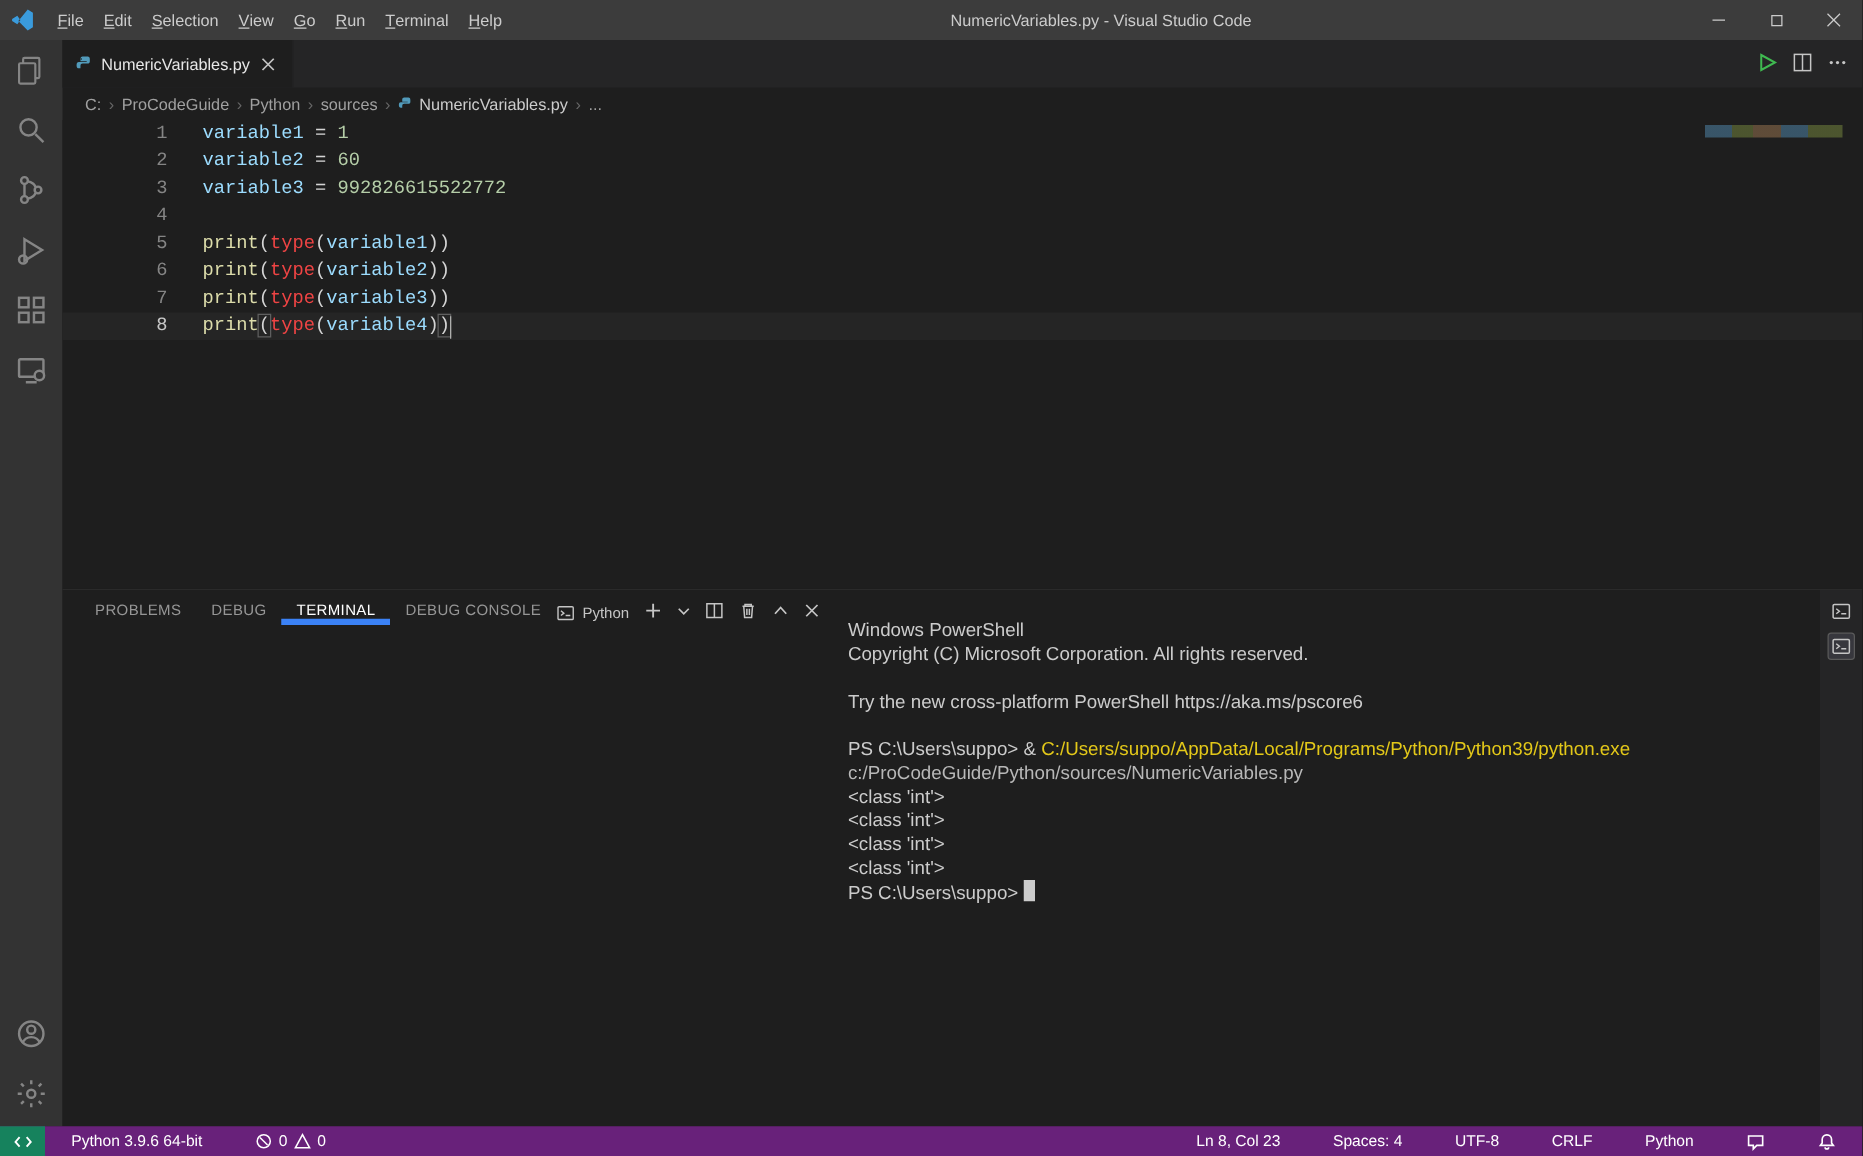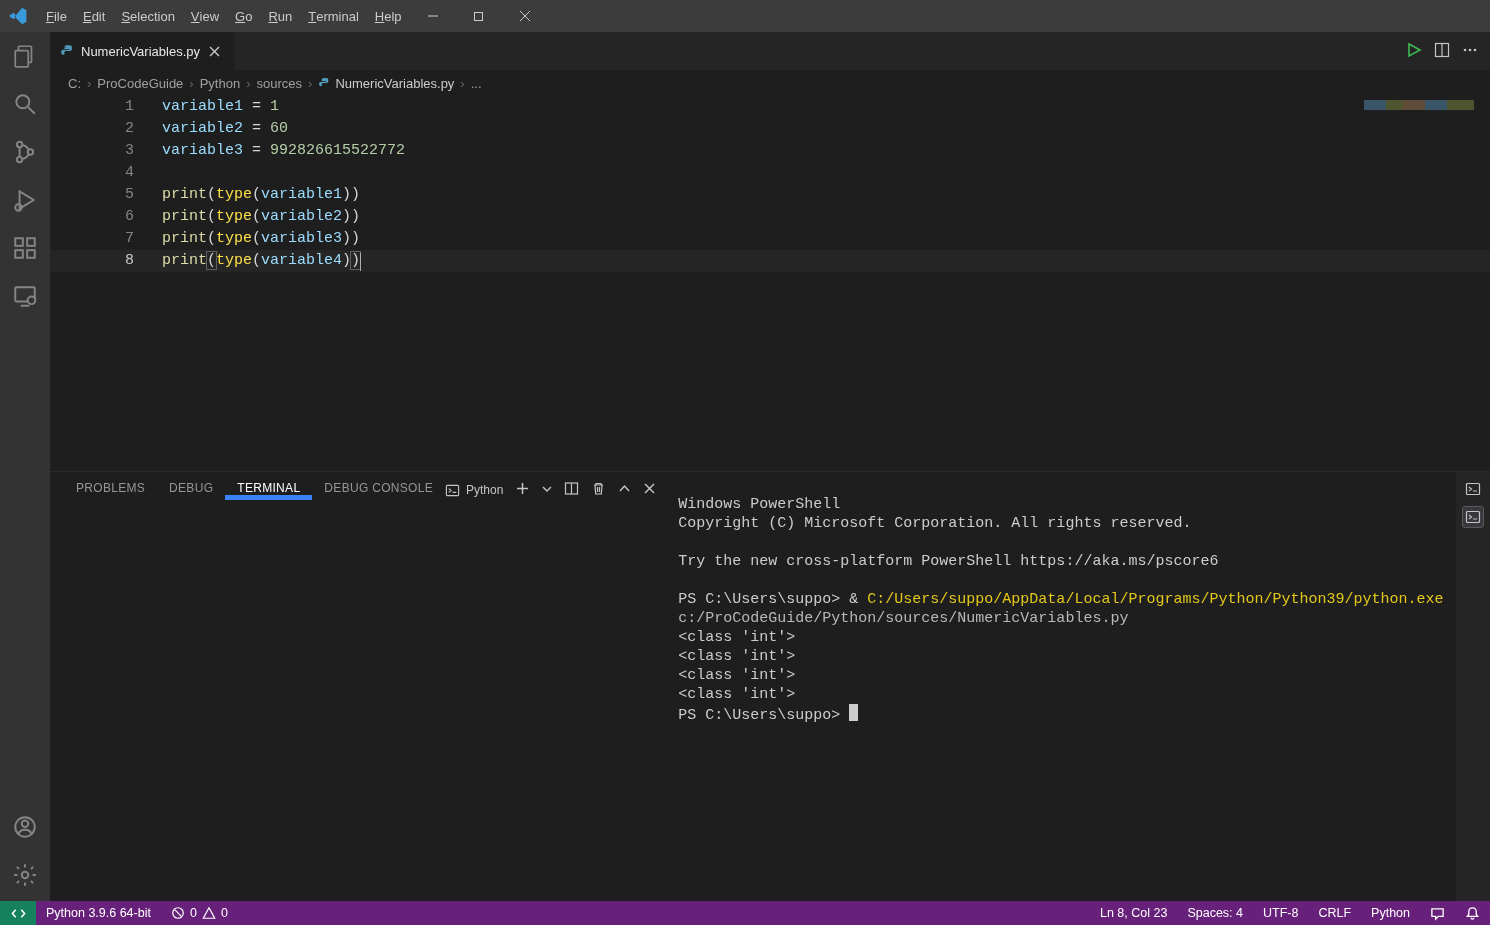--- a/index.html
+++ b/index.html
@@ -143,21 +143,21 @@
   .code {
     white-space: pre;
     color:#d4d4d4;
     text-align:right;
   }
   .line.cur { background: rgba(255,255,255,0.035); }
   .tok-var { color:#9cdcfe; }
   .tok-op { color:#d4d4d4; }
   .tok-num { color:#b5cea8; }
   .tok-fn  { color:#dcdcaa; }
-  .tok-builtin { color:#fde047;margin-top:20px; }
+  .tok-builtin { color:#ef4444;margin-top:20px; }
   .tok-paren { color:#d4d4d4; }
   .tok-paren.match { outline:1px solid #5f5f5f; }
   .cursor-blip {
     position:relative;
   }
   .cursor-blip::after{
     content:"";position:absolute;right:-1px;top:1px;width:1px;height:18px;background:#aeafad;
   }
   .panel {
     height: 430px;
@@ -175,21 +175,21 @@
     color:#969696;
     font-size: 12px;
   }
   .ptab { padding: 0 12px; height:100%; display:flex;align-items:center;cursor:pointer; letter-spacing:.3px;}
   .ptab.active { color:#ffffff; border-bottom:5px solid #3b82f6; }
   .panel-tabs .spacer{flex:1;}
   .panel-actions{display:flex;align-items:center;gap:12px;color:#c5c5c5;}
   .panel-actions .shell-label{display:flex;align-items:center;gap:6px;}
   .terminal-body {
     flex:1;
-    font-family: Liberation Mono, monospace;
+    font-family: Liberation Sans, sans-serif;
     font-size:15px;
     line-height:19px;
     padding: 4px 14px;
     color:#cccccc;
     white-space:pre-wrap;
     position:relative;
     overflow:hidden;
   }
   .term-highlight { color:#e3c819; }
   .term-path { color:#b8b8b8; }
@@ -203,34 +203,35 @@
   .sg-icon.active{background:#37373d;border:1px solid #5a5a5a;border-radius:3px;}
   .statusbar {
     height: 24px;
     background: #68217a;
     color:#ffffff;
     display:flex;
     align-items:center;
     font-size:12.5px;
   }
   .sb-remote{width:36px;height:100%;background:#16825d;display:flex;align-items:center;justify-content:center;}
-  .sb-item{padding:0 10px;display:flex;align-items:center;gap:5px;height:100%;cursor:pointer;}
+  .sb-item{padding:0 21px;display:flex;align-items:center;gap:5px;height:100%;cursor:pointer;}
   .sb-spacer{flex:1;}
   .file-icon-py{color:#519aba;font-size:14px;display:inline-flex;align-items:center;}
 </style>
 </head>
 <body>
 
 <div class="titlebar">
   <div class="vsc-logo">
     <svg viewBox="0 0 24 24" fill="none">
         <path d="M17 2l5 3v14l-5 3-9-9 9-11zM7 8L2 11v2l5 3 3-4-3-4z" fill="#3a9bdc"></path>
       </svg>
   </div>
   <div id="menu-host"><span class="menu-item"><u>F</u>ile</span><span class="menu-item"><u>E</u>dit</span><span class="menu-item"><u>S</u>election</span><span class="menu-item"><u>V</u>iew</span><span class="menu-item"><u>G</u>o</span><span class="menu-item"><u>R</u>un</span><span class="menu-item"><u>T</u>erminal</span><span class="menu-item"><u>H</u>elp</span></div>
+  <div class="title-center">NumericVariables.py - Visual Studio Code</div>
   <div class="win-controls">
     <div class="win-btn">
         <svg width="12" height="12">
           <line x1="1" y1="6" x2="11" y2="6" stroke="#cccccc" stroke-width="1"></line>
         </svg>
       </div>
     <div class="win-btn">
         <svg width="11" height="11">
           <rect x="1.5" y="1.5" width="8" height="8" stroke="#cccccc" fill="none"></rect>
         </svg>

